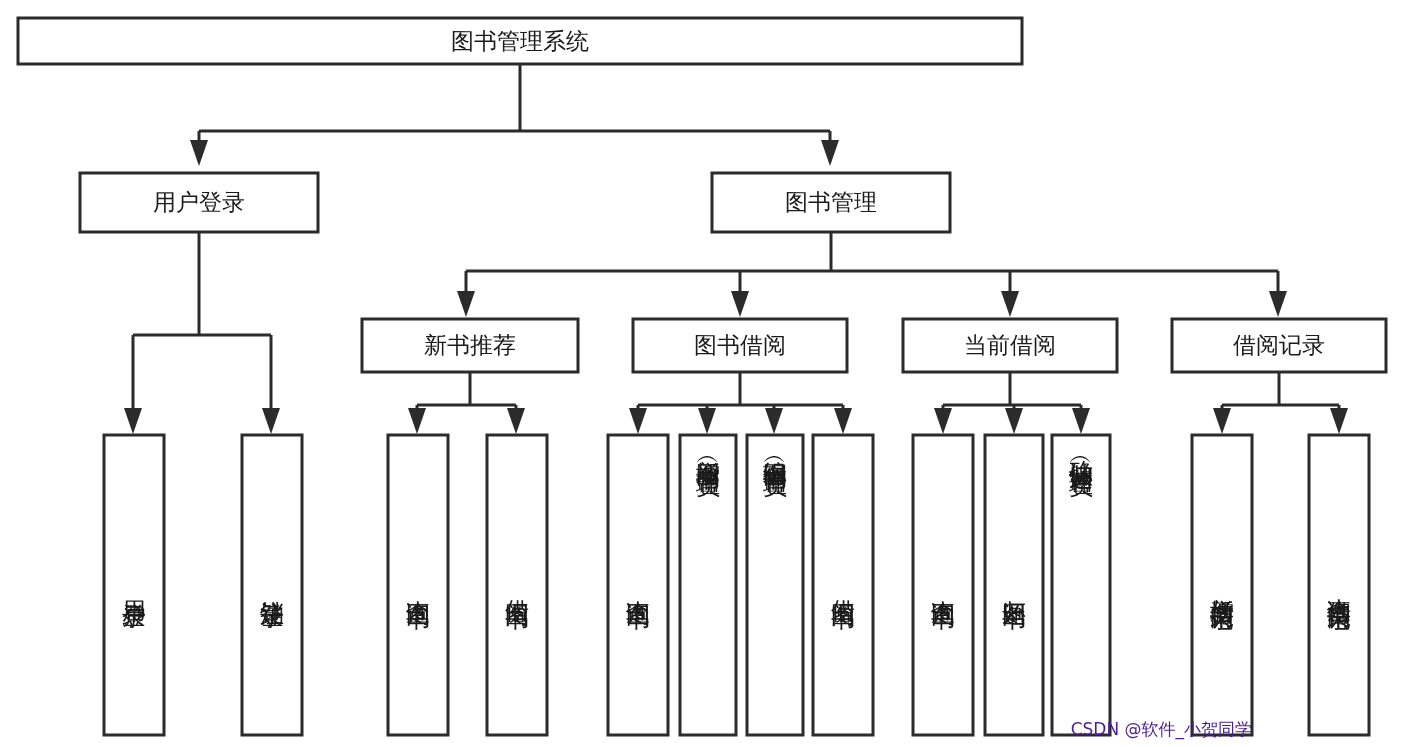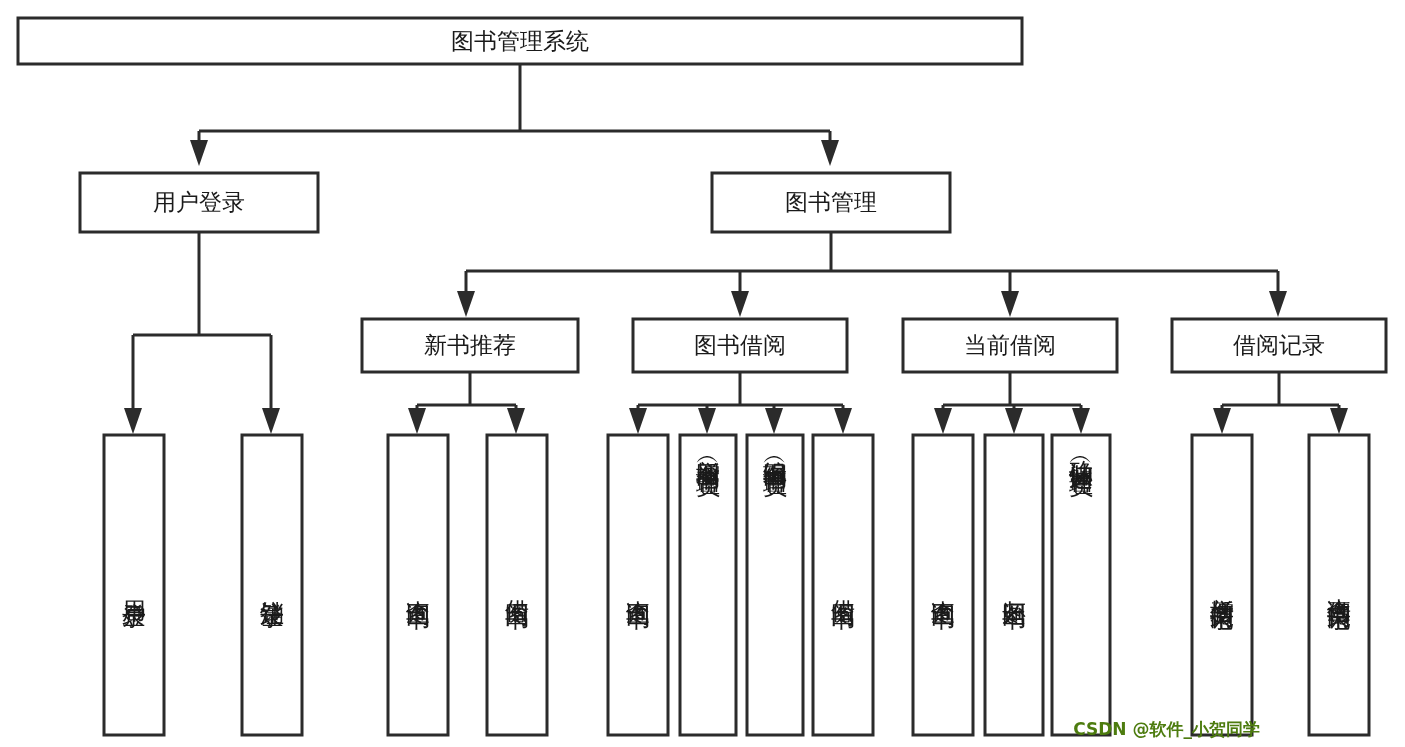--- a/index.html
+++ b/index.html
@@ -65,28 +65,27 @@
     color: #1a1a1a;
     white-space: nowrap;
   }
   .vlabel-wrap.align-top {
     align-items: flex-start;
     padding-top: 6px;
     box-sizing: border-box;
   }
   #watermark {
     position: absolute;
-    right: 16px;
+    right: 24px;
     bottom: 6px;
     font-family: "DejaVu Sans", "Liberation Sans", sans-serif;
     font-size: 17px;
-    color: #4d7c0f;
+    color: #4c1d95;
     white-space: nowrap;
     pointer-events: none;
-    font-weight: bold;
   }
 </style>
 </head>
 <body>
 
 <div id="diagram-root">
 
   <svg class="diagram-canvas" viewBox="0 0 1405 747" xmlns="http://www.w3.org/2000/svg">
 
     <defs>

